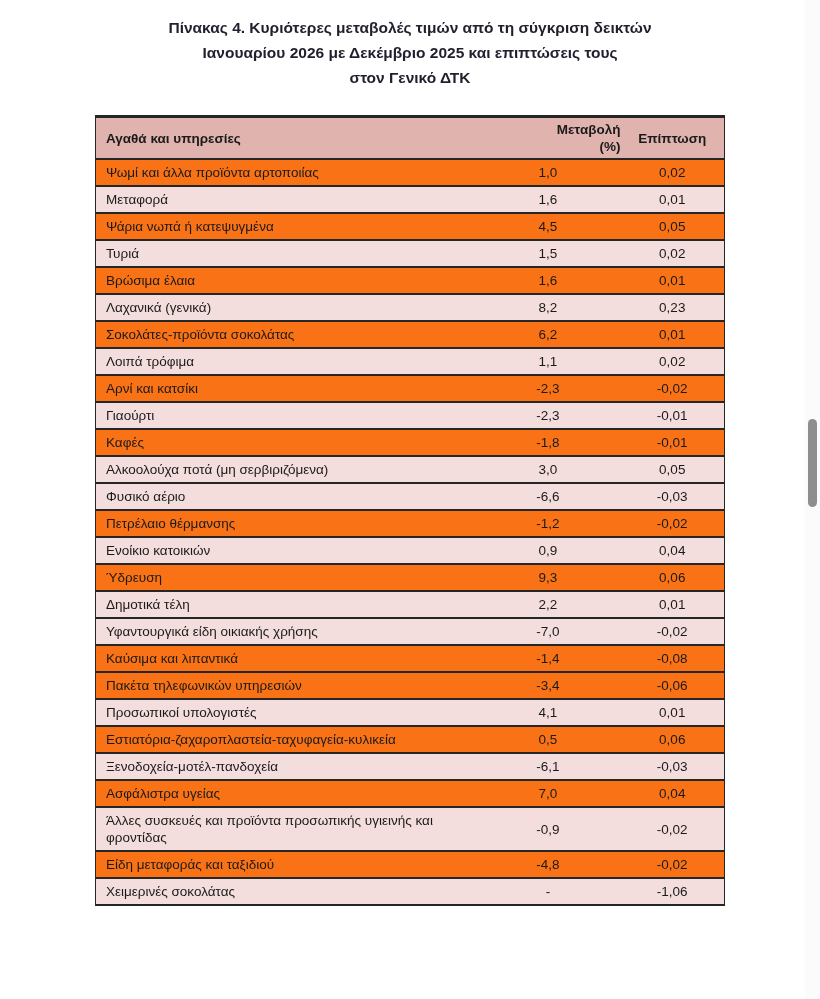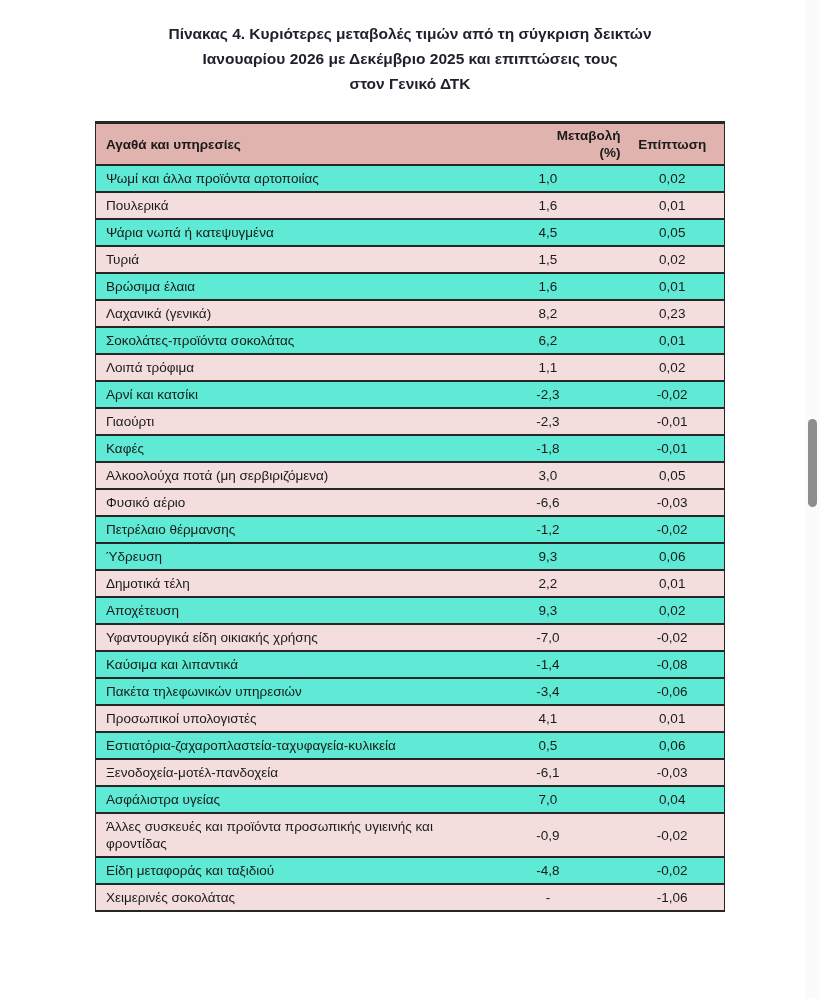--- a/index.html
+++ b/index.html
@@ -14,21 +14,21 @@
     overflow: hidden;
     font-family: "Liberation Sans", sans-serif;
     color: var(--text, #1a1a1a);
   }
   .page {
     position: relative;
     width: 820px;
     height: 999px;
   }
   .title-block {
-    padding-top: 21px;
+    padding-top: 15px;
     width: 630px;
     margin-left: 95px;
     text-align: center;
   }
   .title-line {
     font-size: 15.5px;
     font-weight: bold;
     line-height: 25px;
     color: var(--title, #1f1f2d);
   }
@@ -41,21 +41,21 @@
     border-left: 1px solid var(--border, #262626);
     border-right: 1px solid var(--border, #262626);
   }
   table.tbl thead tr {
     background: var(--header-bg, #e1b3af);
     border-top: 3px solid var(--border, #262626);
     border-bottom: 2px solid var(--border, #262626);
   }
   table.tbl tbody tr {
     border-bottom: 2px solid var(--border, #262626);
-    background: #5eead4;
+    background: #f97316;
     height: 27px;
   }
   table.tbl tbody tr.alt {
     background: var(--alt-bg, #f4dedd);
   }
   th, td {
     font-size: 13.5px;
     line-height: 17px;
     vertical-align: middle;
   }
@@ -111,21 +111,21 @@
         <th class="cell-num">Επίπτωση</th>
       </tr>
     </thead>
     <tbody>
         <tr>
     <td class="cell-label">Ψωμί και άλλα προϊόντα αρτοποιίας</td>
     <td class="cell-num">1,0</td>
     <td class="cell-num">0,02</td>
   </tr>
         <tr class="alt">
-    <td class="cell-label">Πουλερικά</td>
+    <td class="cell-label">Μεταφορά</td>
     <td class="cell-num">1,6</td>
     <td class="cell-num">0,01</td>
   </tr>
         <tr>
     <td class="cell-label">Ψάρια νωπά ή κατεψυγμένα</td>
     <td class="cell-num">4,5</td>
     <td class="cell-num">0,05</td>
   </tr>
         <tr class="alt">
     <td class="cell-label">Τυριά</td>
@@ -175,35 +175,35 @@
         <tr class="alt">
     <td class="cell-label">Φυσικό αέριο</td>
     <td class="cell-num">-6,6</td>
     <td class="cell-num">-0,03</td>
   </tr>
         <tr>
     <td class="cell-label">Πετρέλαιο θέρμανσης</td>
     <td class="cell-num">-1,2</td>
     <td class="cell-num">-0,02</td>
   </tr>
+        <tr class="alt">
+    <td class="cell-label">Ενοίκιο κατοικιών</td>
+    <td class="cell-num">0,9</td>
+    <td class="cell-num">0,04</td>
+  </tr>
         <tr>
     <td class="cell-label">Ύδρευση</td>
     <td class="cell-num">9,3</td>
     <td class="cell-num">0,06</td>
   </tr>
         <tr class="alt">
     <td class="cell-label">Δημοτικά τέλη</td>
     <td class="cell-num">2,2</td>
     <td class="cell-num">0,01</td>
   </tr>
-        <tr>
-    <td class="cell-label">Αποχέτευση</td>
-    <td class="cell-num">9,3</td>
-    <td class="cell-num">0,02</td>
-  </tr>
         <tr class="alt">
     <td class="cell-label">Υφαντουργικά είδη οικιακής χρήσης</td>
     <td class="cell-num">-7,0</td>
     <td class="cell-num">-0,02</td>
   </tr>
         <tr>
     <td class="cell-label">Καύσιμα και λιπαντικά</td>
     <td class="cell-num">-1,4</td>
     <td class="cell-num">-0,08</td>
   </tr>

